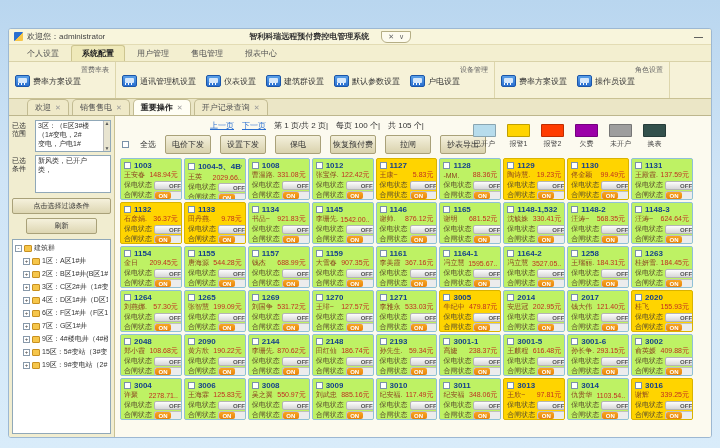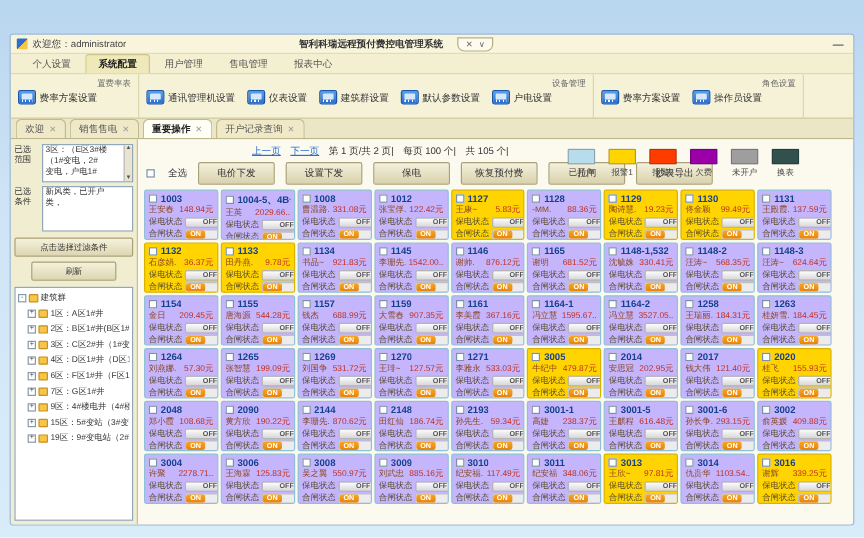--- a/index.html
+++ b/index.html
@@ -24,21 +24,21 @@
   .rgroup{display:flex;border-right:1px solid #ddd6ac;padding:2px 6px 0 6px;}
   .rbuttons{display:flex;gap:10px;align-items:center;flex:1;}
   .rbtn{display:flex;gap:3px;align-items:center;}
   .ricon{width:15px;height:12px;background:linear-gradient(#5aa0e8,#2a6fd0);border:1px solid #1b55a8;border-radius:2px;position:relative;flex:0 0 15px;}
   .ricon::after{content:"";position:absolute;left:2px;right:2px;top:2px;height:5px;background:#d5e7fb;border-radius:1px;}
   .ricon::before{content:"";position:absolute;left:2px;right:2px;bottom:1px;height:2px;background:repeating-linear-gradient(90deg,#fff 0 1px,transparent 1px 3px);}
   .rlabel{font-size:8px;color:#333;white-space:nowrap;}
   .rglabel{text-align:center;font-size:7px;color:#666;padding:1px 0 2px;}
   .rfill{flex:1;}
   
-  .doctabs{height:17px;background:#ebe6c6;display:flex;align-items:flex-end;gap:3px;padding:0 0 0 4px;border-bottom:1px solid #bdb68d;flex:0 0 17px;}
+  .doctabs{height:17px;background:#ebe6c6;display:flex;align-items:flex-end;gap:3px;padding:0 0 0 18px;border-bottom:1px solid #bdb68d;flex:0 0 17px;}
   .dtab{display:flex;align-items:center;gap:4px;font-size:8px;color:#555;background:#efe9c8;border:1px solid #c2bb92;border-bottom:none;border-radius:5px 5px 0 0;padding:2px 7px;white-space:nowrap;}
   .dtab .dclose{font-size:7px;color:#999;}
   .dtab.active{background:#fffef4;font-weight:bold;color:#222;}
   
   .main{flex:1;display:flex;overflow:hidden;}
   .sidebar{width:106px;flex:0 0 106px;background:#f1edd0;border-right:1px solid #c9c193;padding:4px 3px 3px;display:flex;flex-direction:column;overflow:hidden;}
   .fieldrow{display:flex;gap:3px;margin-bottom:3px;}
   .flabel{width:20px;font-size:7px;color:#333;line-height:1.2;padding-top:2px;flex:0 0 20px;}
   .listbox{flex:1;background:#fff;border:1px solid #90a8b8;font-size:7px;color:#333;padding:1px 2px;line-height:1.25;overflow:hidden;position:relative;}
   .lb-range{height:32px;}
@@ -56,23 +56,23 @@
   .content{flex:1;background:#fcfaef;padding:2px 6px 2px 5px;display:flex;flex-direction:column;overflow:hidden;position:relative;}
   .pagerow{font-size:8px;color:#333;margin:2px 0 1px 90px;display:flex;gap:8px;align-items:center;}
   .plink{color:#2a6fd0;text-decoration:underline;}
   .legend{position:absolute;right:45px;top:8px;display:flex;gap:11px;}
   .litem{display:flex;flex-direction:column;align-items:center;gap:2px;}
   .lsw{width:23px;height:13px;border:1px solid rgba(0,0,0,0.25);border-radius:1px;}
   .llabel{font-size:7px;color:#444;}
   .toolrow{display:flex;gap:9px;align-items:center;margin:3px 0 4px 2px;}
   .cb{width:7px;height:7px;background:#fff;border:1px solid #7a92a8;flex:0 0 7px;}
   .selall{display:flex;align-items:center;gap:11px;font-size:8px;color:#333;}
-  .tbtn{width:64px;text-align:center;background:linear-gradient(#f4f0dc,#d9d2ad);border:1px solid #a9a179;border-radius:2px;font-size:8px;color:#333;padding:3px 0;}
+  .tbtn{width:46px;text-align:center;background:linear-gradient(#f4f0dc,#d9d2ad);border:1px solid #a9a179;border-radius:2px;font-size:8px;color:#333;padding:3px 0;}
   .grid{display:grid;grid-template-columns:repeat(9,1fr);gap:2px;padding-right:12px;flex:1;align-content:start;}
-  .card{background:#c4b5fd;border:1px solid #8fc0d8;border-radius:2px;padding:2px 3px;height:42px;display:flex;flex-direction:column;justify-content:space-between;overflow:hidden;}
+  .card{background:#bef264;border:1px solid #8fc0d8;border-radius:2px;padding:2px 3px;height:42px;display:flex;flex-direction:column;justify-content:space-between;overflow:hidden;}
   .card.alarm{background:#ffd400;border-color:#d9b300;}
   .c-head{display:flex;align-items:center;gap:3px;}
   .room{font-size:8px;font-weight:bold;color:#14418c;white-space:nowrap;overflow:hidden;}
   .c-line{display:flex;justify-content:space-between;align-items:center;gap:2px;}
   .nm{font-size:7px;color:#8a4520;white-space:nowrap;overflow:hidden;}
   .bal{font-size:7px;color:#c03020;white-space:nowrap;}
   .c-stat{display:flex;justify-content:space-between;align-items:center;gap:2px;}
   .sl{font-size:7px;color:#584c2c;white-space:nowrap;}
   .pill{width:30px;height:9px;border-radius:2px;flex:0 0 30px;}
   .pill.off{background:linear-gradient(#fdfdfd,#d7d7d7);border:1px solid #b5b5b5;font-size:6px;font-weight:bold;color:#555;text-align:right;padding-right:2px;line-height:8px;}

